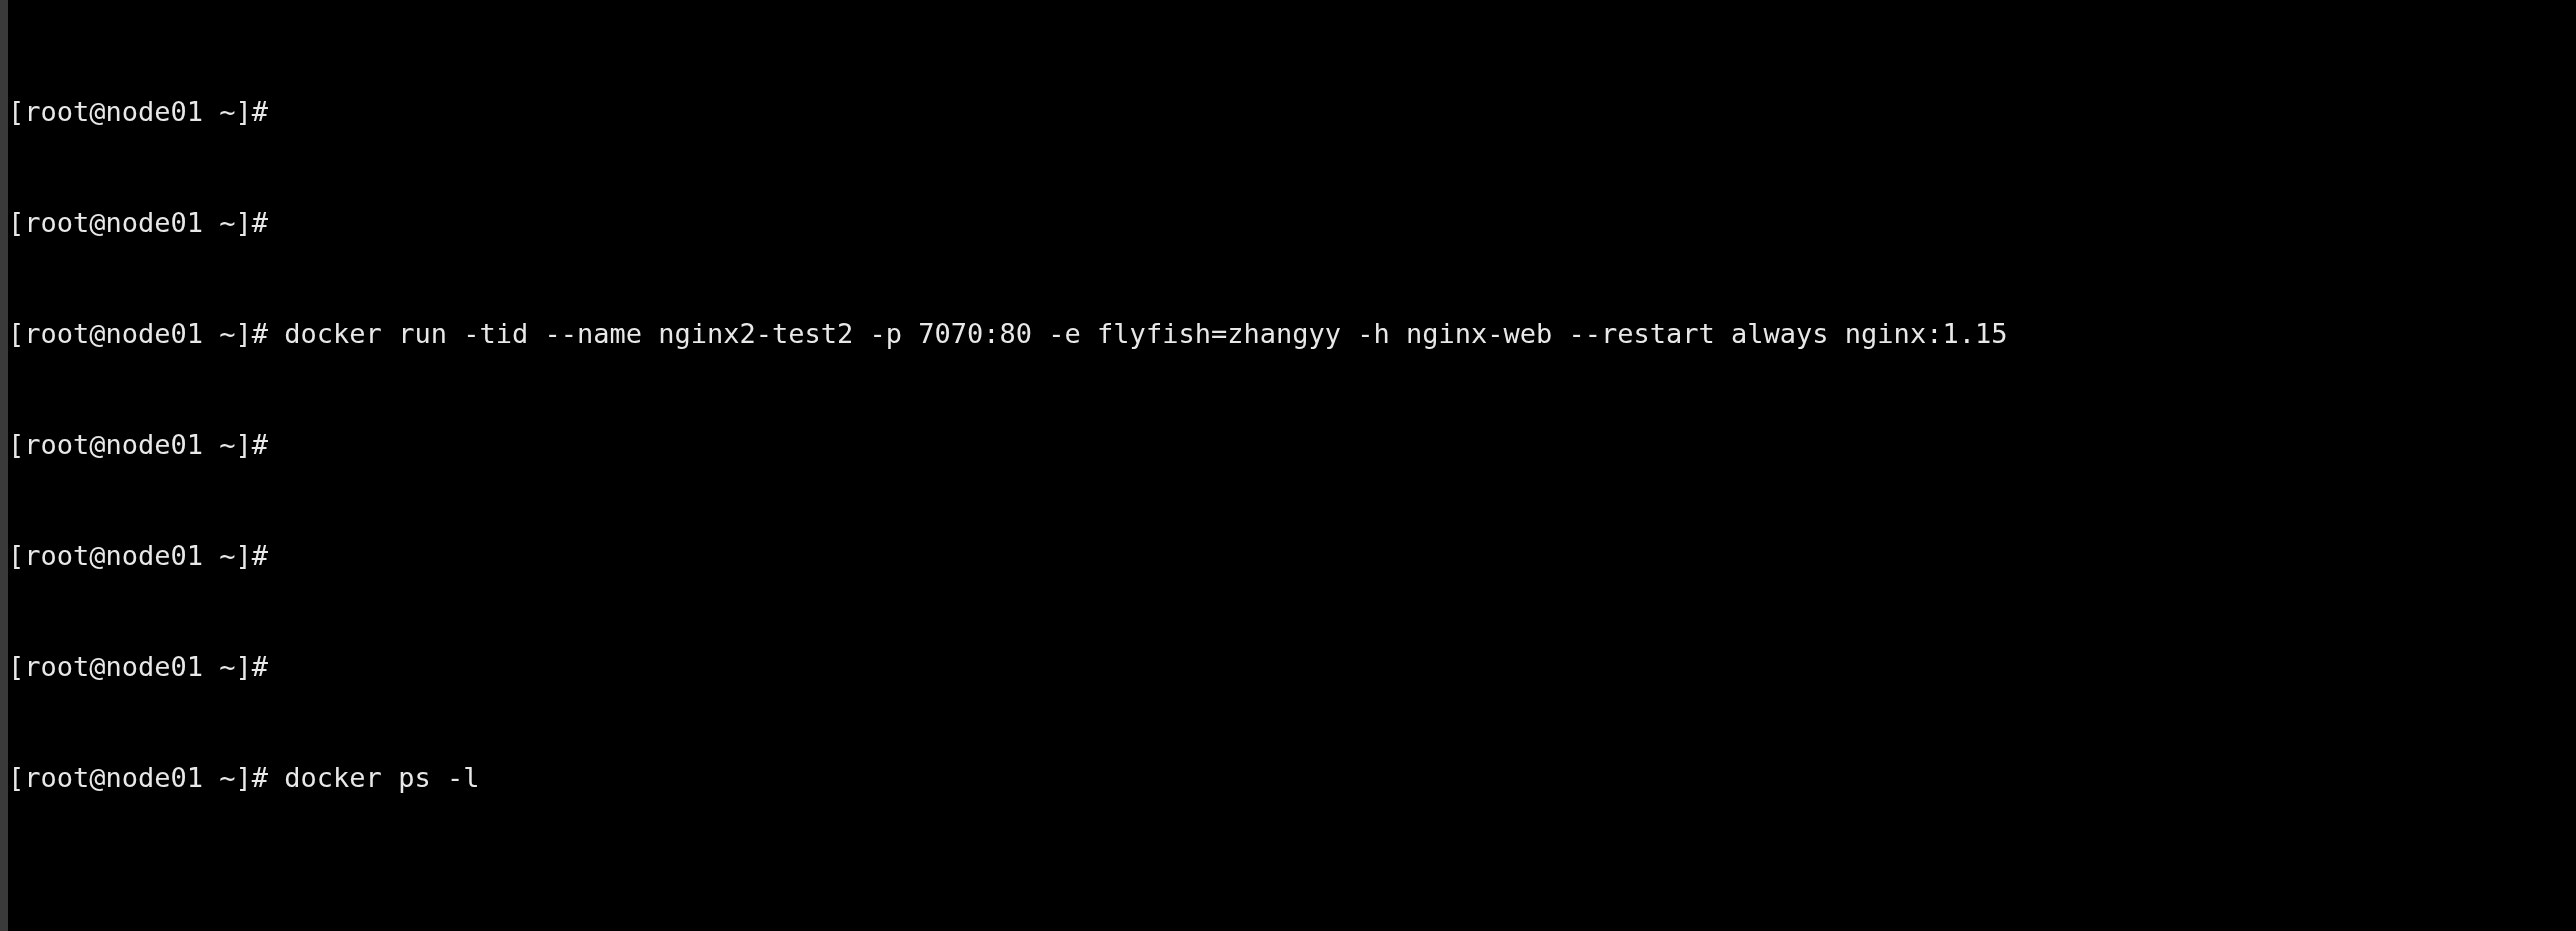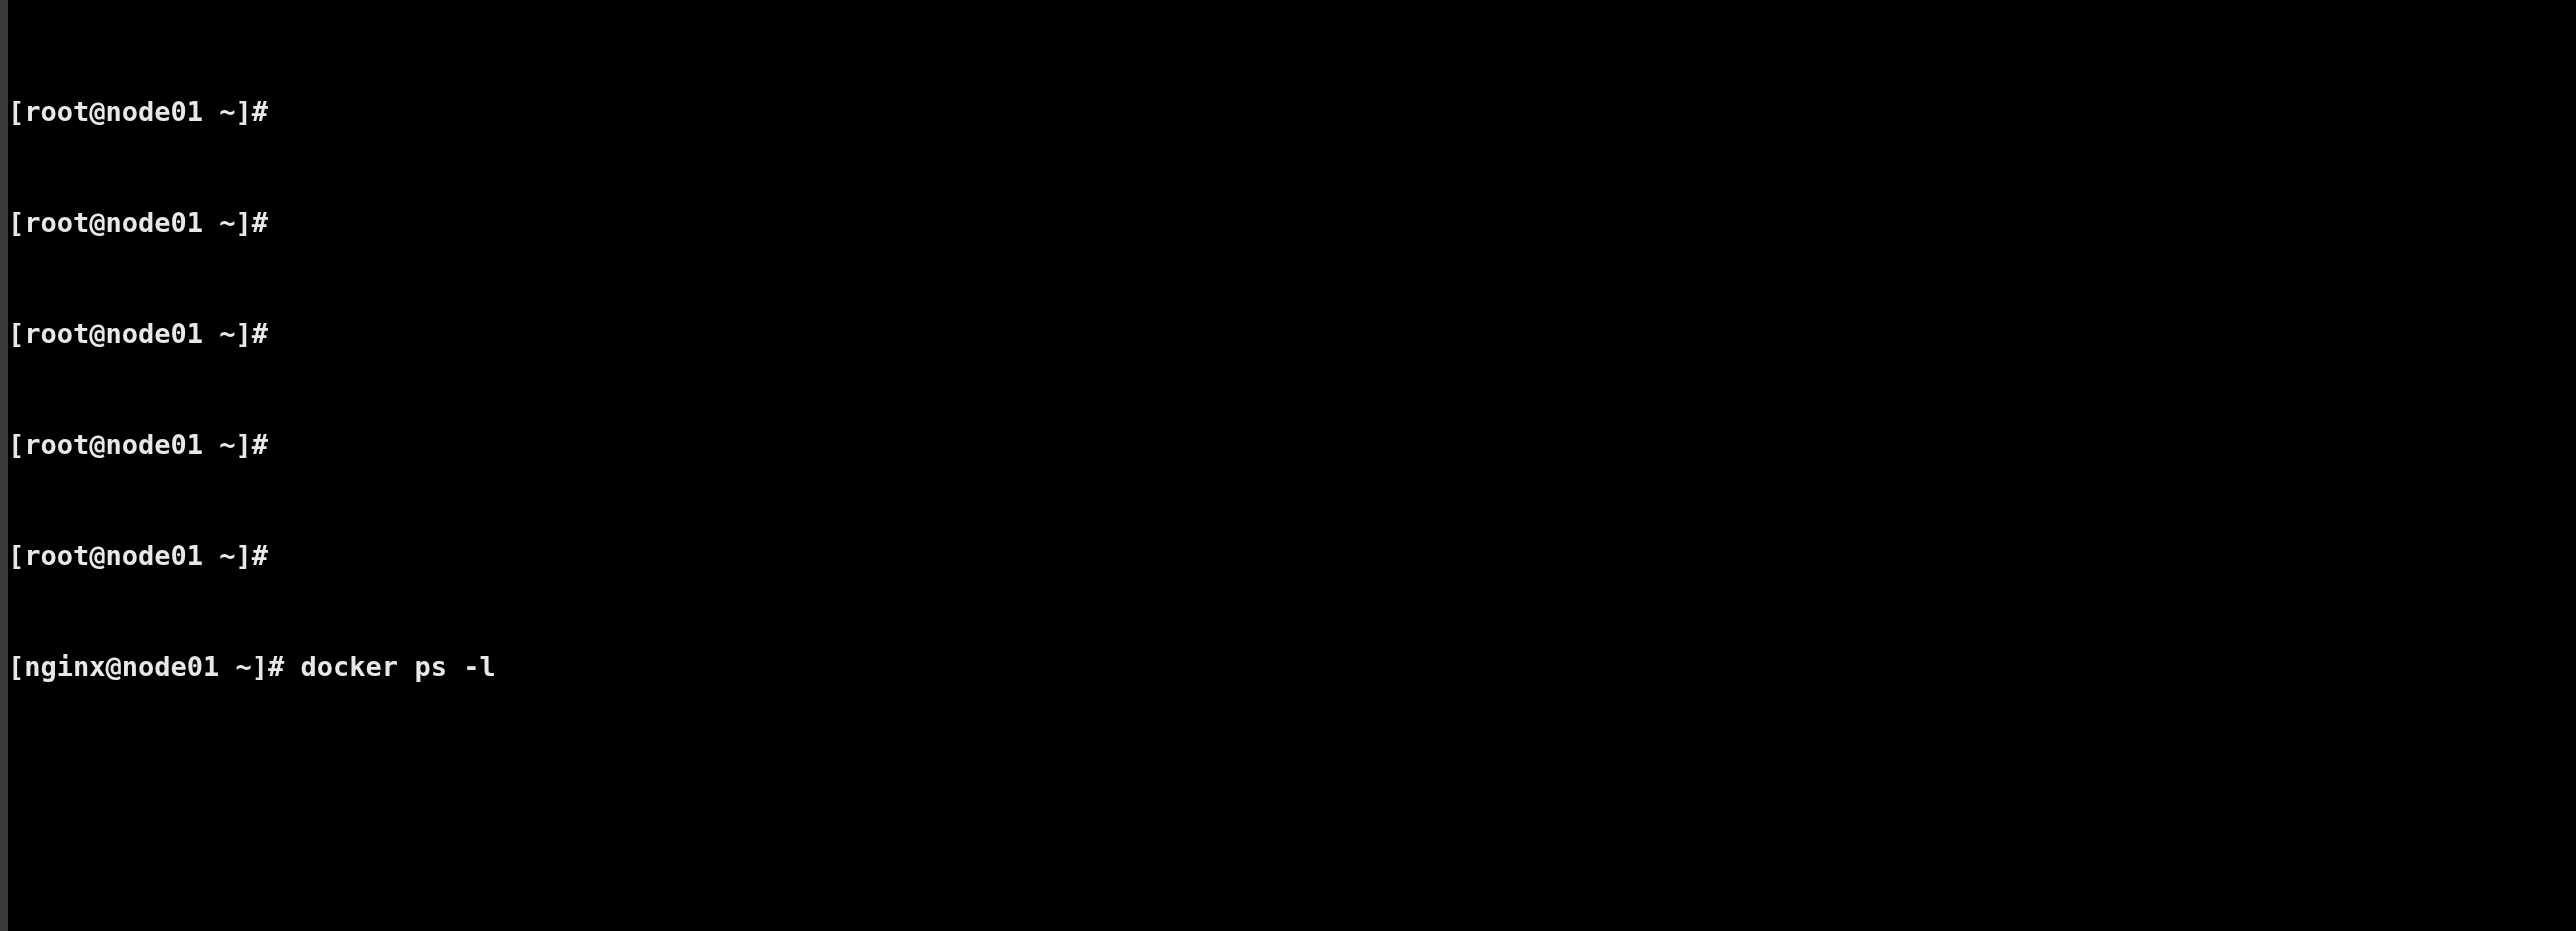--- a/index.html
+++ b/index.html
@@ -41,38 +41,38 @@
     white-space: pre;
   }
   .line {
     display: block;
     height: 37px;
     white-space: pre;
     color: #e8e8e8;
     font-family: "DejaVu Sans Mono", "Liberation Mono", monospace;
     font-size: 27px;
     line-height: 37px;
-    font-weight: bold;
   }
 </style>
 </head>
 <body>
 
 <div id="terminal">
 
   <div id="left-gutter"></div>
 
   <div id="screen">
 
     <span class="line">[root@node01 ~]#</span>
     <span class="line">[root@node01 ~]#</span>
+    <span class="line">[root@node01 ~]# docker run -tid --name nginx2-test2 -p 7070:80 -e flyfish=zhangyy -h nginx-web --restart always nginx:1.15</span>
     <span class="line">[root@node01 ~]#</span>
     <span class="line">[root@node01 ~]#</span>
     <span class="line">[root@node01 ~]#</span>
-    <span class="line">[nginx@node01 ~]# docker ps -l</span>
+    <span class="line">[root@node01 ~]# docker ps -l</span>
 
     
 
     
 
     
     
     
     
     

